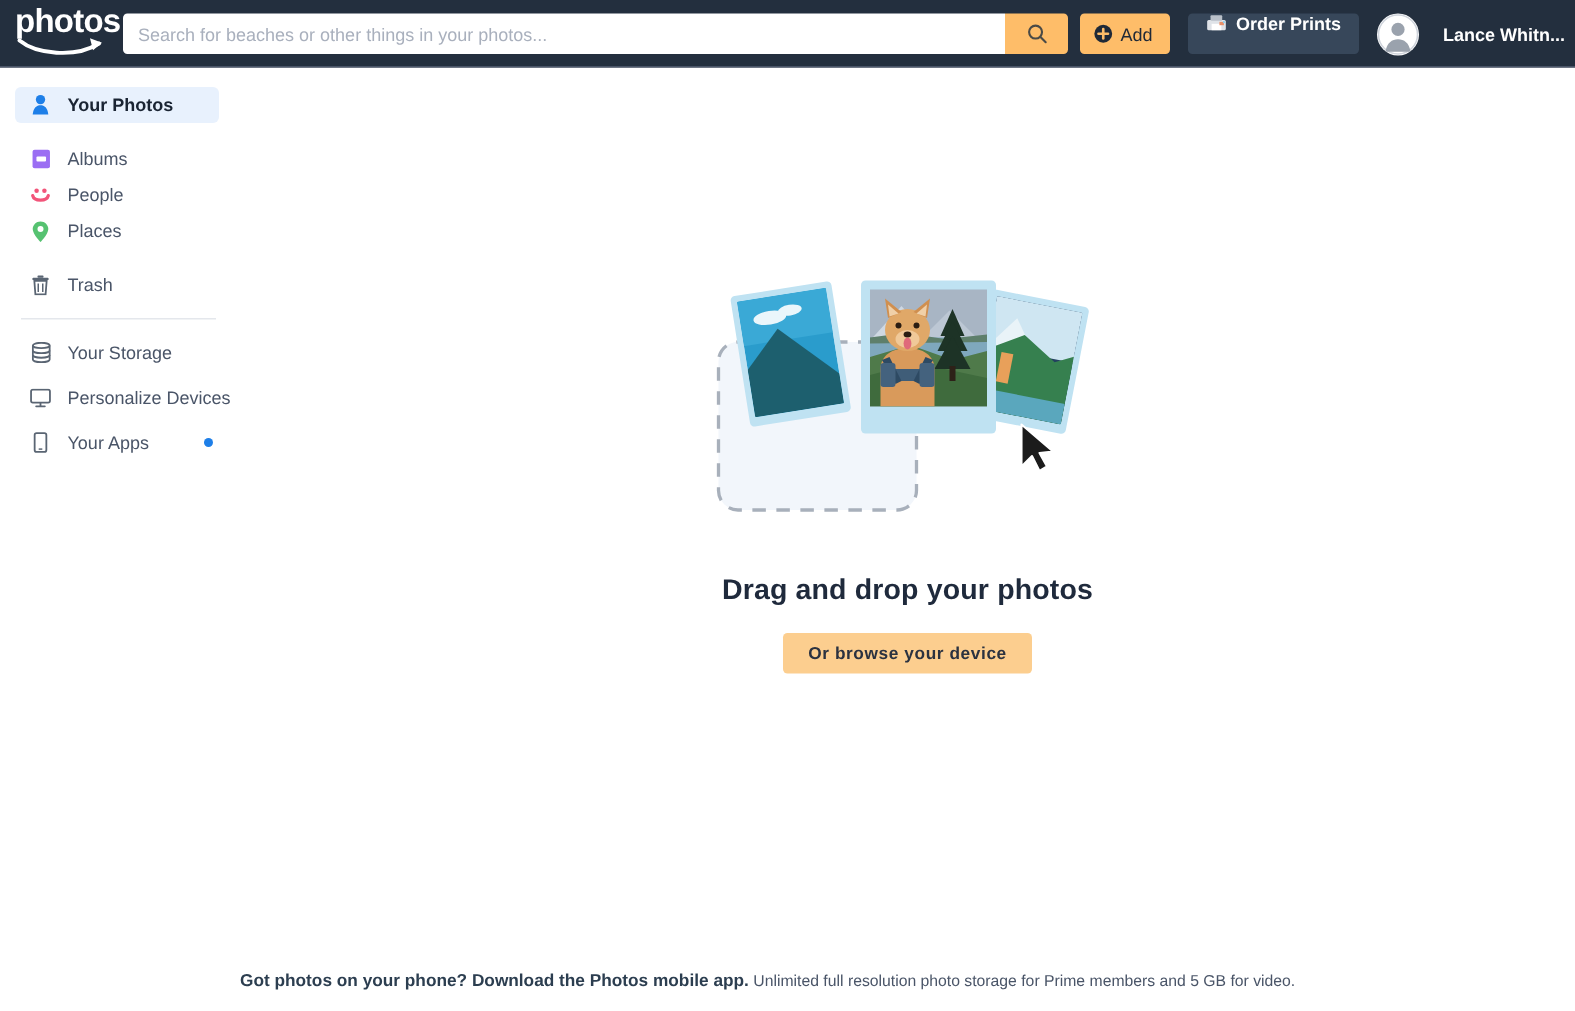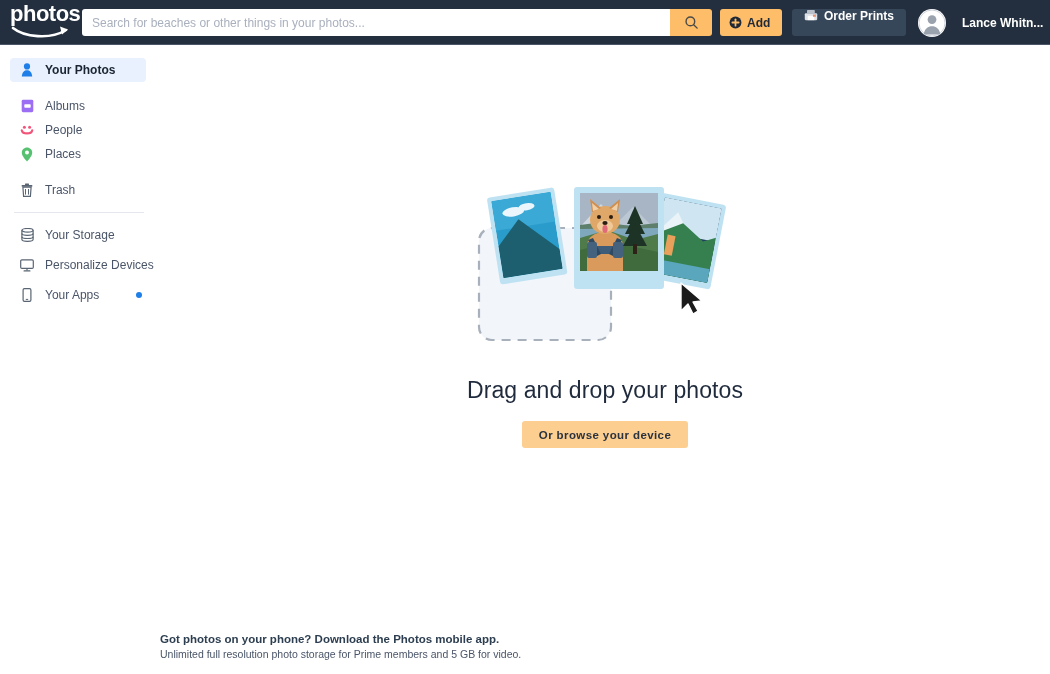--- a/index.html
+++ b/index.html
@@ -52,21 +52,21 @@
     border: none; border-radius: 0 3px 3px 0;
     cursor: pointer;
     display: flex; align-items: center; justify-content: center;
   }
 
   .btn-add {
     position: absolute; left: 720px; top: 9px;
     height: 27px; padding: 0 12px 0 9px;
     background: #febd69; color: #1f2937;
     border: none; border-radius: 3px;
-    font-size: 12px; font-weight: bold;
+    font-size: 12px; font-weight: normal;
     display: flex; align-items: center; gap: 5px;
     cursor: pointer;
     font-family: "Liberation Sans", sans-serif;
   }
   .btn-order {
     position: absolute; left: 792px; top: 9px;
     height: 27px; padding: 0 12px;
     background: #37475a; color: #ffffff;
     border: none; border-radius: 3px;
     font-size: 12px; font-weight: bold;
@@ -143,41 +143,41 @@
     background: #ffffff;
   }
   .hero {
     position: absolute; left: 0; top: 0;
     width: 890px;
     padding-top: 134px;
     display: flex; flex-direction: column; align-items: center;
   }
   .illustration { width: 260px; height: 175px; position: relative; }
   .hero-title {
-    margin-top: 22px;
-    font-size: 23px; font-weight: normal;
+    margin-top: 28px;
+    font-size: 19px; font-weight: bold;
     color: #1f2a3c;
     letter-spacing: 0.1px;
   }
   .browse-btn {
     margin-top: 17px;
     height: 27px; padding: 0 17px;
     background: #fcce8f;
     border: none; border-radius: 3px;
     font-size: 11.5px; font-weight: bold;
     color: #2b3240;
     letter-spacing: 0.4px;
     cursor: pointer;
     font-family: "Liberation Sans", sans-serif;
   }
 
   .footer {
     position: absolute; left: 0; bottom: 14px;
     width: 890px;
-    display: flex; flex-direction: column; align-items: flex-start;
+    display: flex; align-items: center;
     gap: 3px;
   }
   .footer-title {
     font-size: 11.5px; font-weight: bold; color: #2c3e50;
   }
   .footer-sub {
     font-size: 10.5px; color: #4a5568;
   }
 </style>
 </head>

